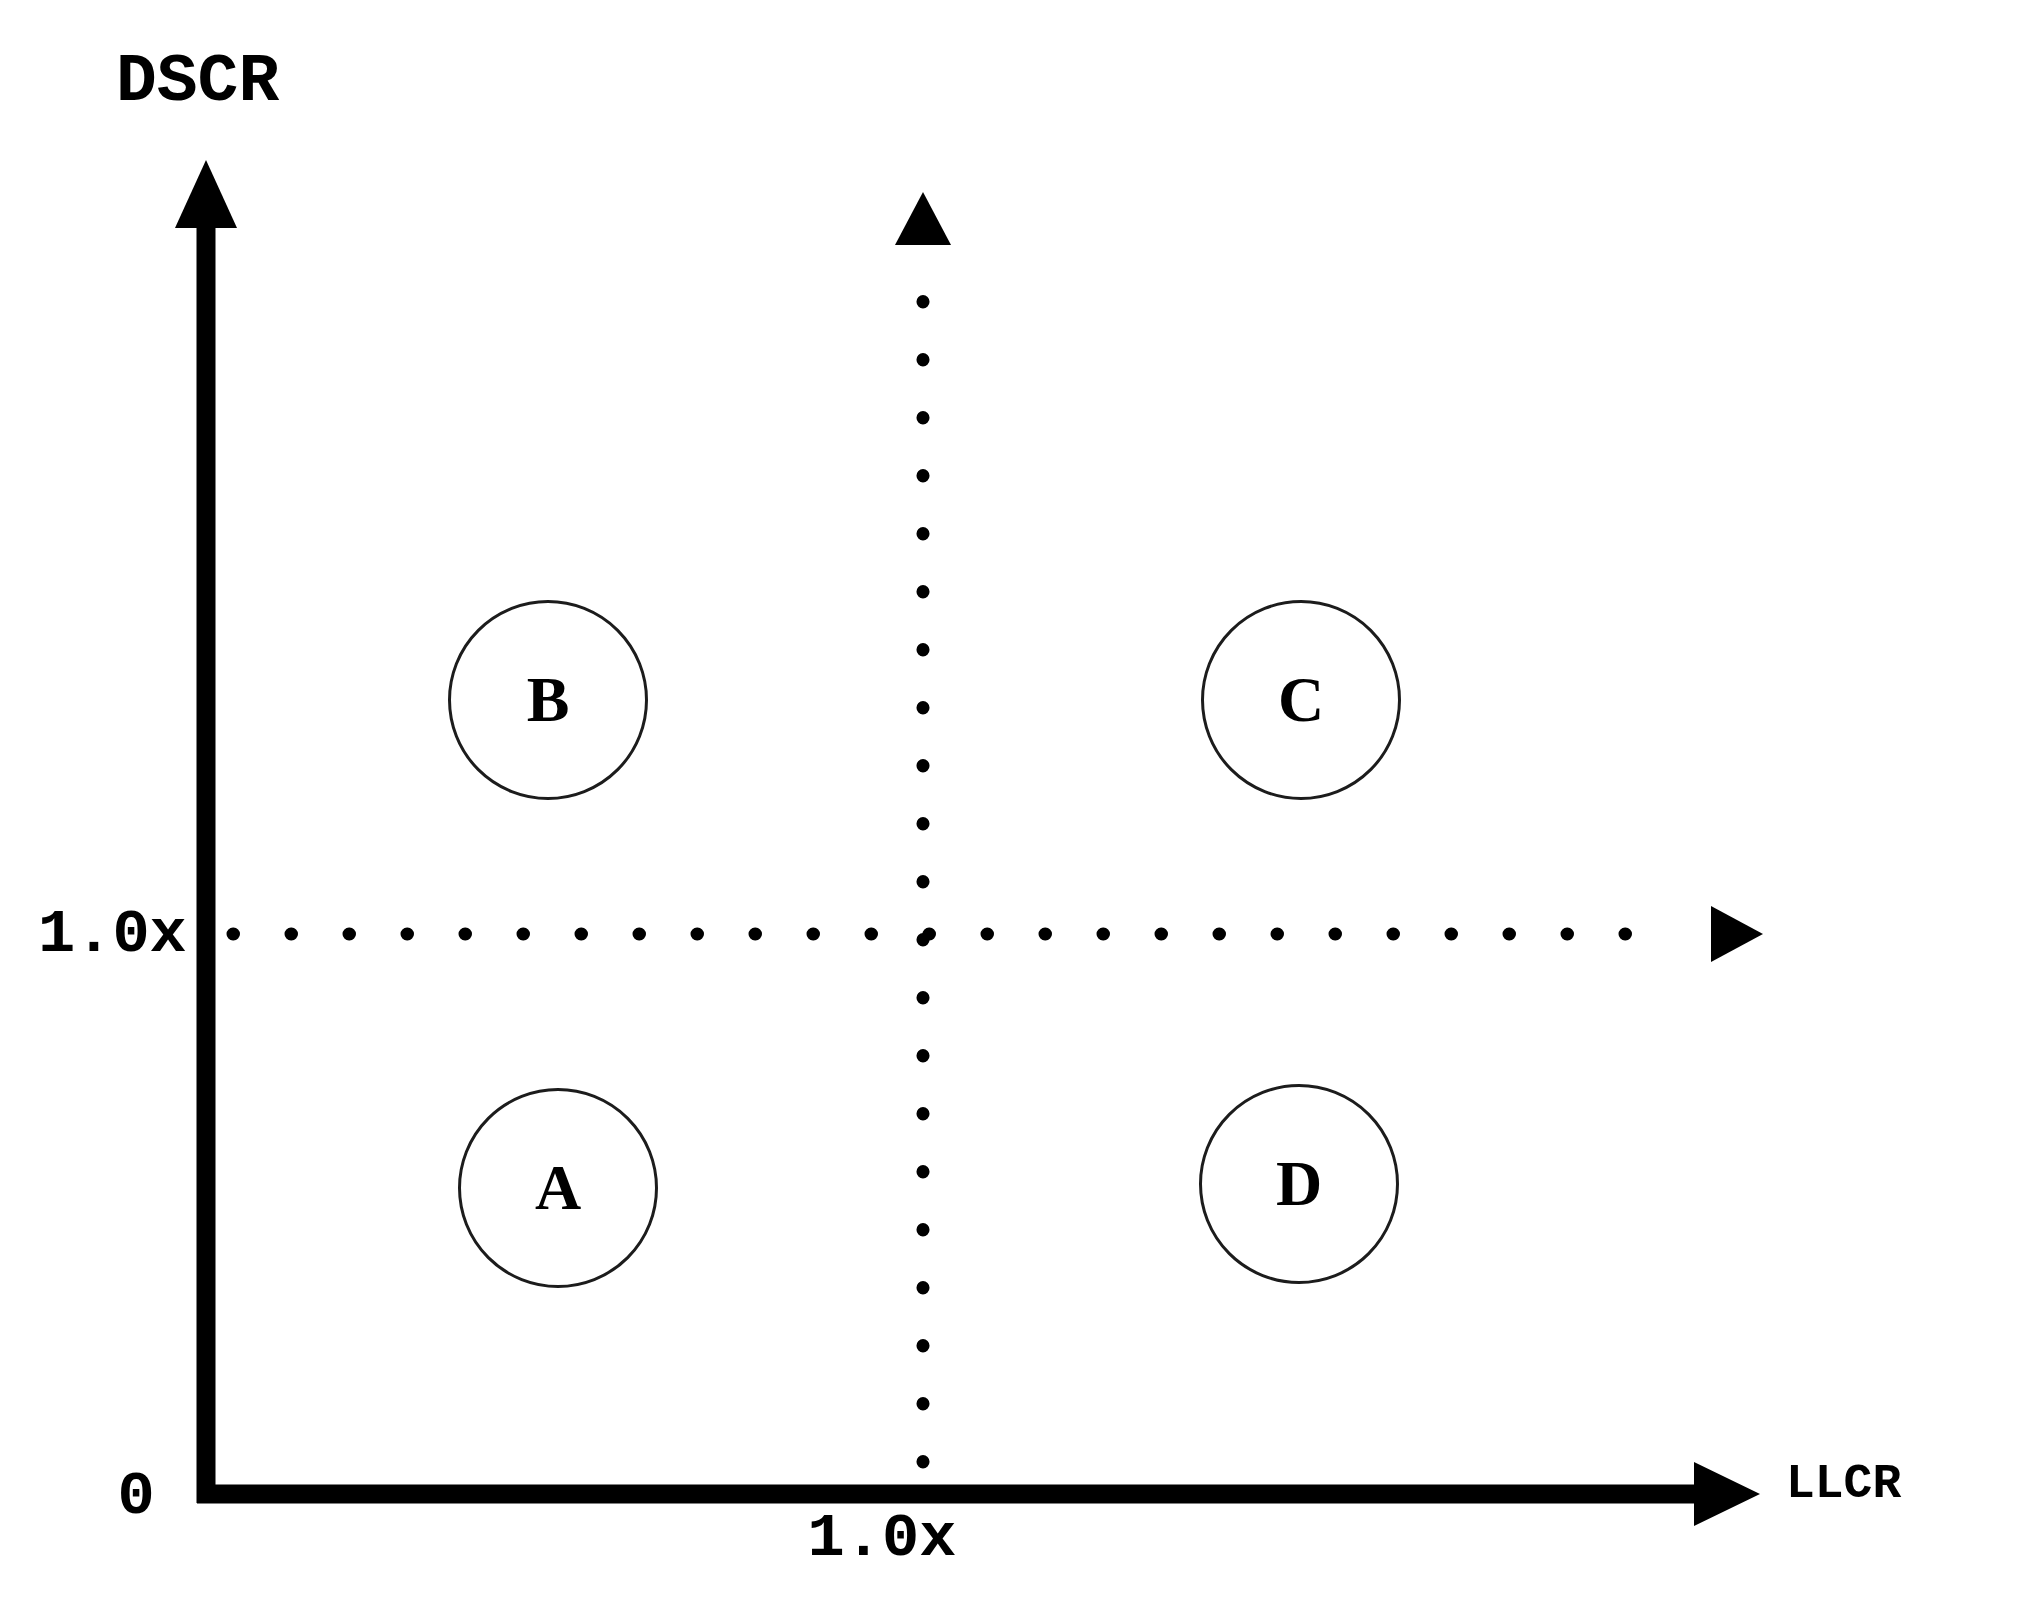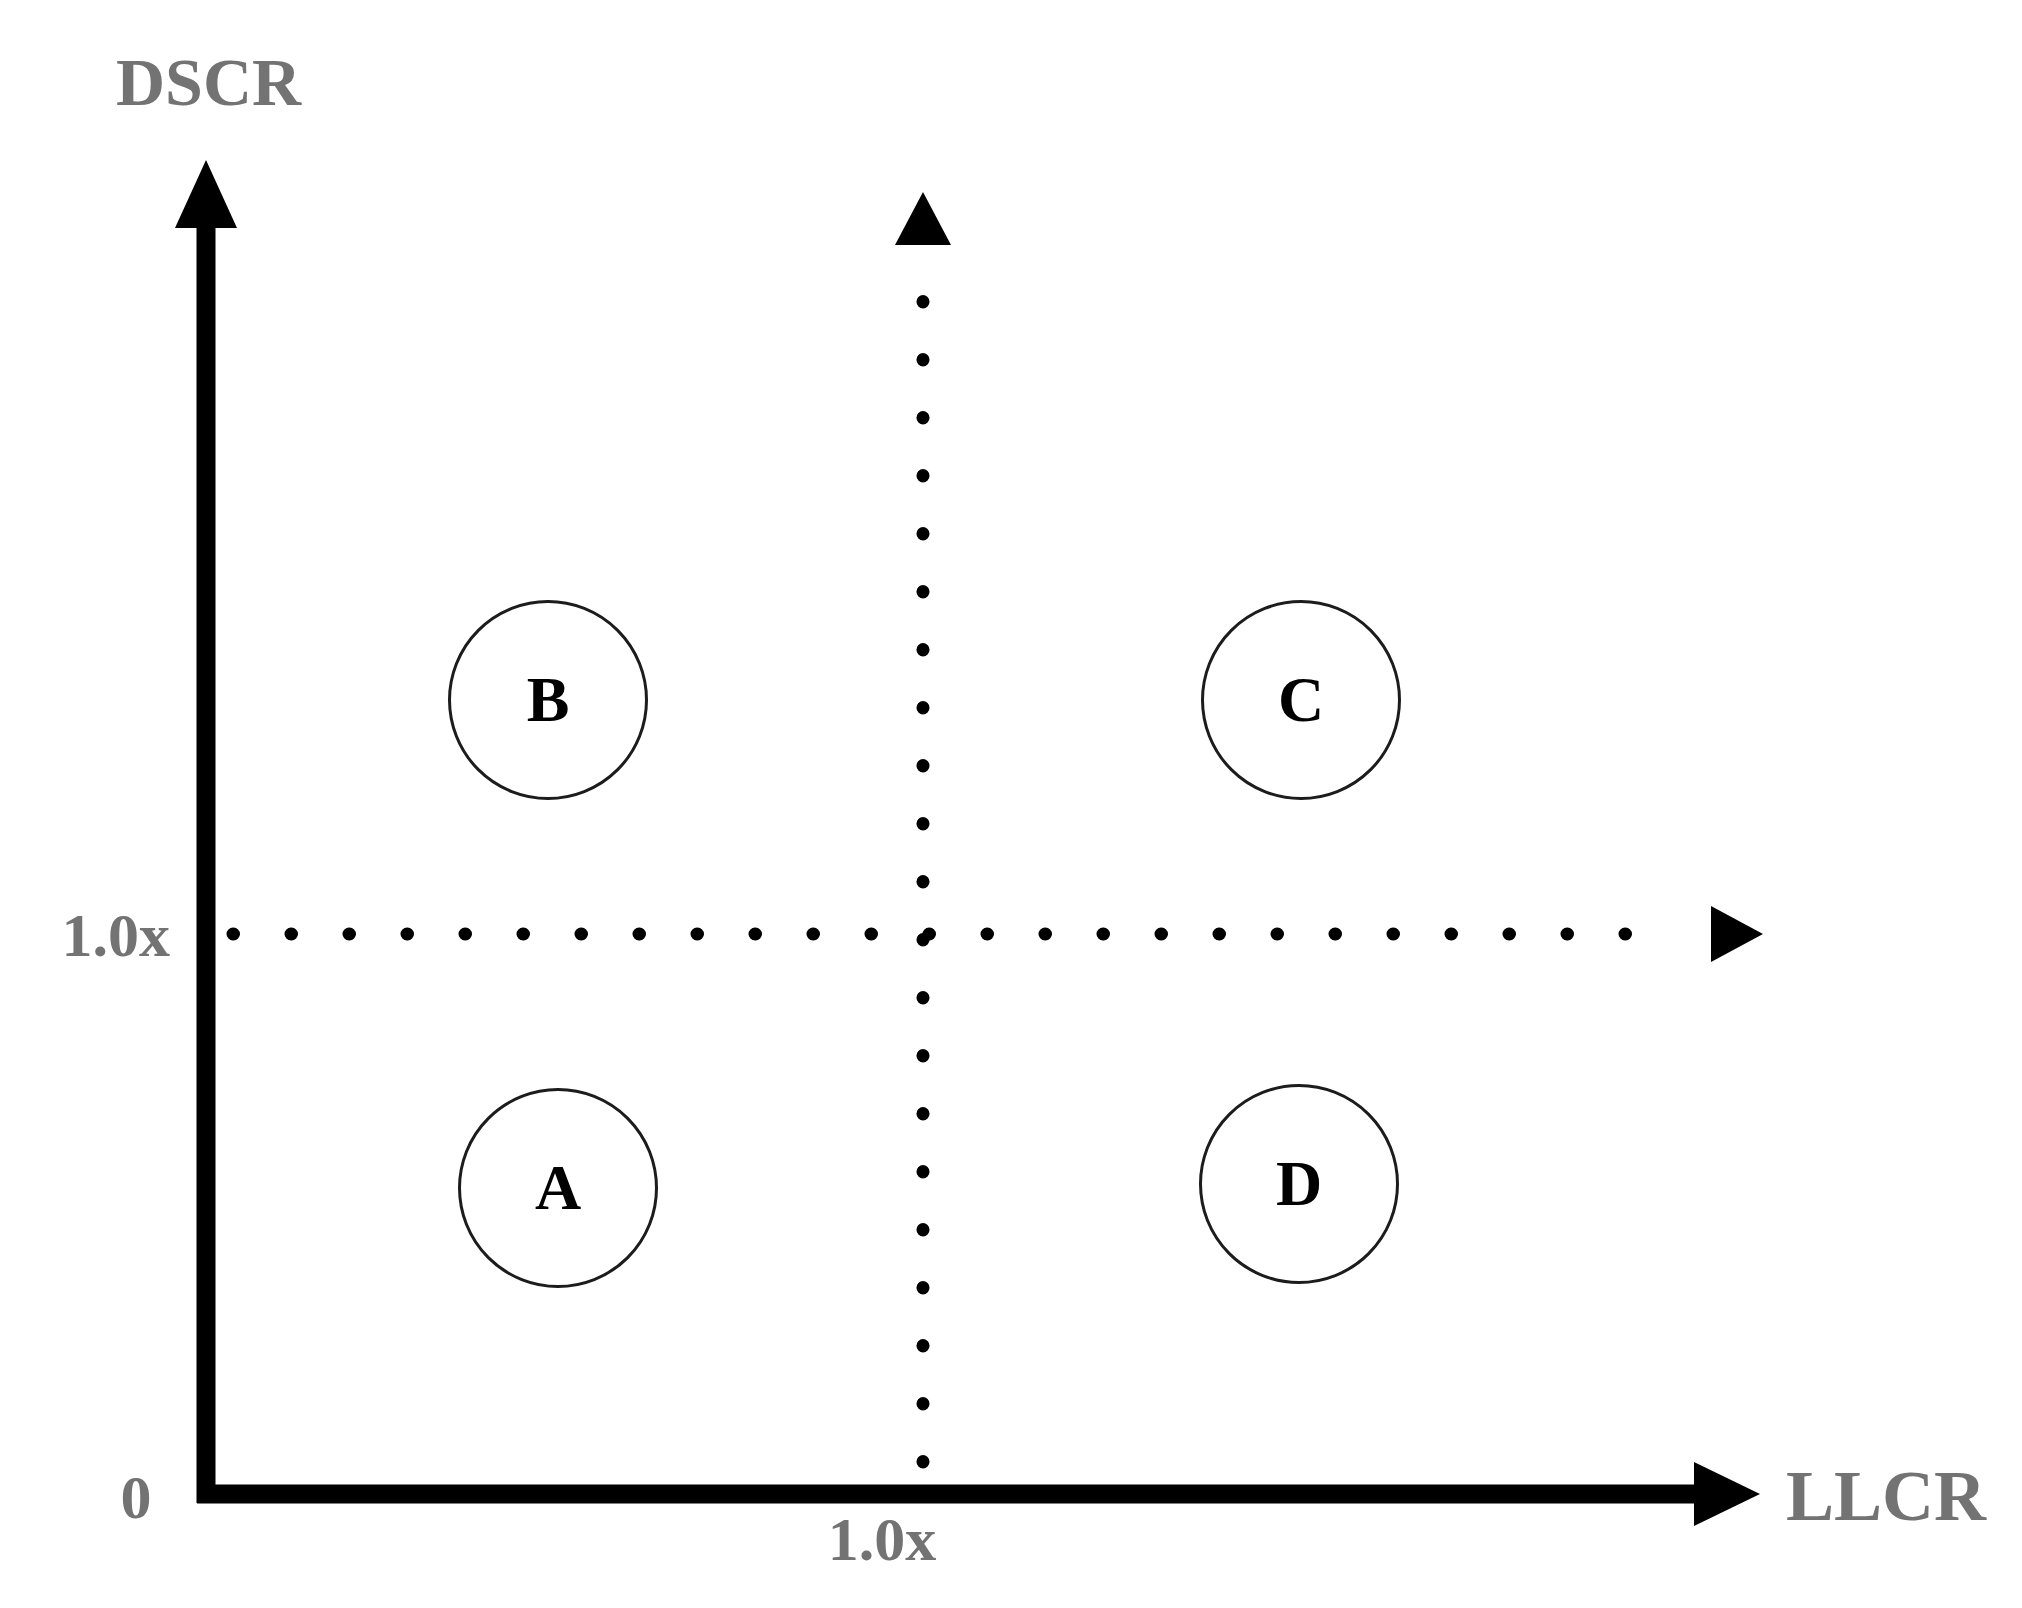--- a/index.html
+++ b/index.html
@@ -31,27 +31,28 @@
     stroke-width: 13;
     stroke-linecap: round;
     stroke-dasharray: 0.5 57.5;
   }
   .axes-svg .arrowhead {
     fill: #000000;
     stroke: none;
   }
   .lbl {
     position: absolute;
-    color: #737373;
+    color: #000000;
     font-weight: bold;
     line-height: 1;
     white-space: nowrap;
+    font-family: Liberation Mono, monospace;
   }
   .lbl-dscr  { left: 116px; top: 48px;   font-size: 68px; }
-  .lbl-llcr  { left: 1786px; top: 1460px; font-size: 72px; }
+  .lbl-llcr  { left: 1786px; top: 1460px; font-size: 48px; }
   .lbl-ytick { left: 38px;  top: 904px;  width: 132px; text-align: right; font-size: 62px; }
   .lbl-xtick { left: 882px; top: 1508px; transform: translateX(-50%); font-size: 62px; }
   .lbl-origin{ left: 136px; top: 1466px; transform: translateX(-50%); font-size: 62px; }
   .node {
     position: absolute;
     width: 200px;
     height: 200px;
     border: 3px solid #1c1c1c;
     border-radius: 50%;
     background: #ffffff;

